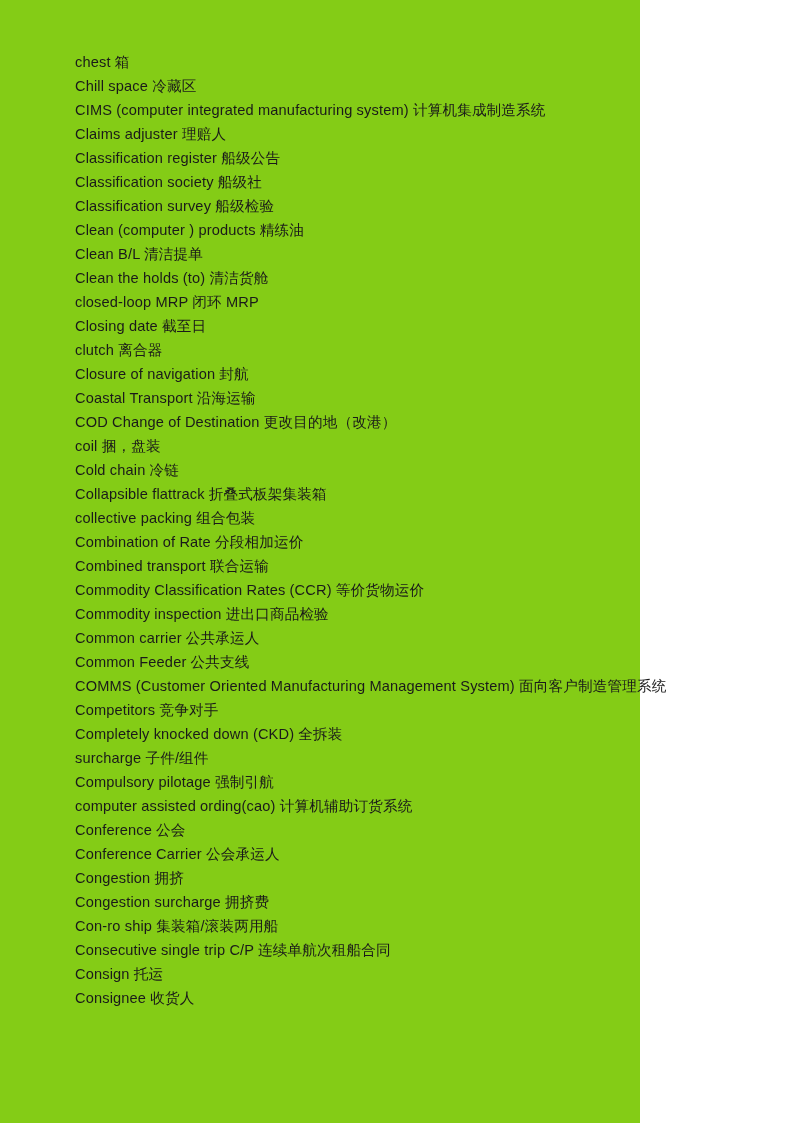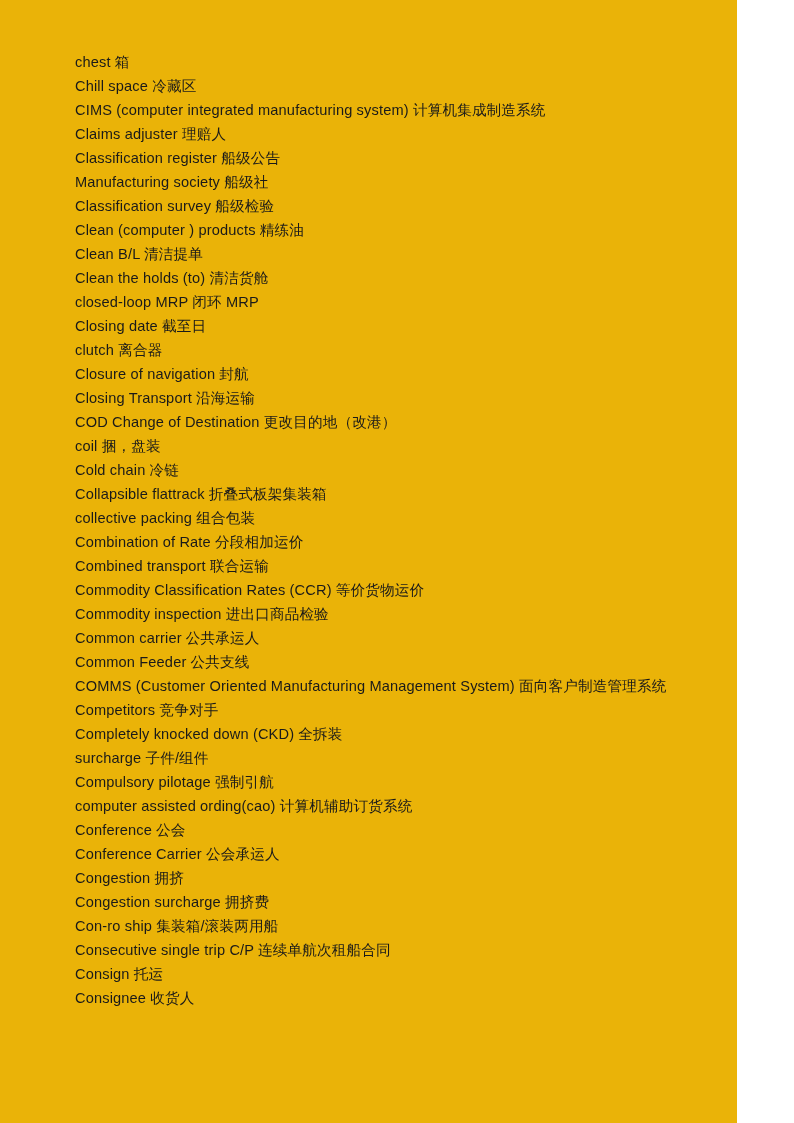--- a/index.html
+++ b/index.html
@@ -10,24 +10,24 @@
   body {
     width: 794px;
     height: 1123px;
     overflow: hidden;
     font-family: "Liberation Sans", "DejaVu Sans", sans-serif;
     color: #1a1a1a;
     -webkit-font-smoothing: antialiased;
   }
   .page {
     position: relative;
-    width: 737px;
+    width: 640px;
     height: 1123px;
     box-sizing: border-box;
-    background: #eab308;
+    background: #84cc16;
   }
   .glossary {
     position: absolute;
     left: 75px;
     top: 50px;
     right: 40px;
   }
   .entry {
     height: 24px;
     line-height: 24px;
@@ -40,30 +40,30 @@
 </head>
 <body>
 
 <div class="page">
   <div class="glossary" id="glossary-list">
       <div class="entry">chest  箱</div>
       <div class="entry">Chill space 冷藏区</div>
       <div class="entry">CIMS (computer integrated manufacturing system) 计算机集成制造系统</div>
       <div class="entry">Claims adjuster  理赔人</div>
       <div class="entry">Classification register  船级公告</div>
-      <div class="entry">Manufacturing society  船级社</div>
+      <div class="entry">Classification society  船级社</div>
       <div class="entry">Classification survey  船级检验</div>
       <div class="entry">Clean (computer ) products  精练油</div>
       <div class="entry">Clean B/L  清洁提单</div>
       <div class="entry">Clean the holds (to)  清洁货舱</div>
       <div class="entry">closed-loop MRP  闭环 MRP</div>
       <div class="entry">Closing date  截至日</div>
       <div class="entry">clutch 离合器</div>
       <div class="entry">Closure of navigation  封航</div>
-      <div class="entry">Closing Transport  沿海运输</div>
+      <div class="entry">Coastal Transport  沿海运输</div>
       <div class="entry">COD Change of Destination  更改目的地（改港）</div>
       <div class="entry">coil  捆，盘装</div>
       <div class="entry">Cold chain 冷链</div>
       <div class="entry">Collapsible flattrack  折叠式板架集装箱</div>
       <div class="entry">collective packing  组合包装</div>
       <div class="entry">Combination of Rate  分段相加运价</div>
       <div class="entry">Combined transport 联合运输</div>
       <div class="entry">Commodity Classification Rates (CCR) 等价货物运价</div>
       <div class="entry">Commodity inspection 进出口商品检验</div>
       <div class="entry">Common carrier  公共承运人</div>

